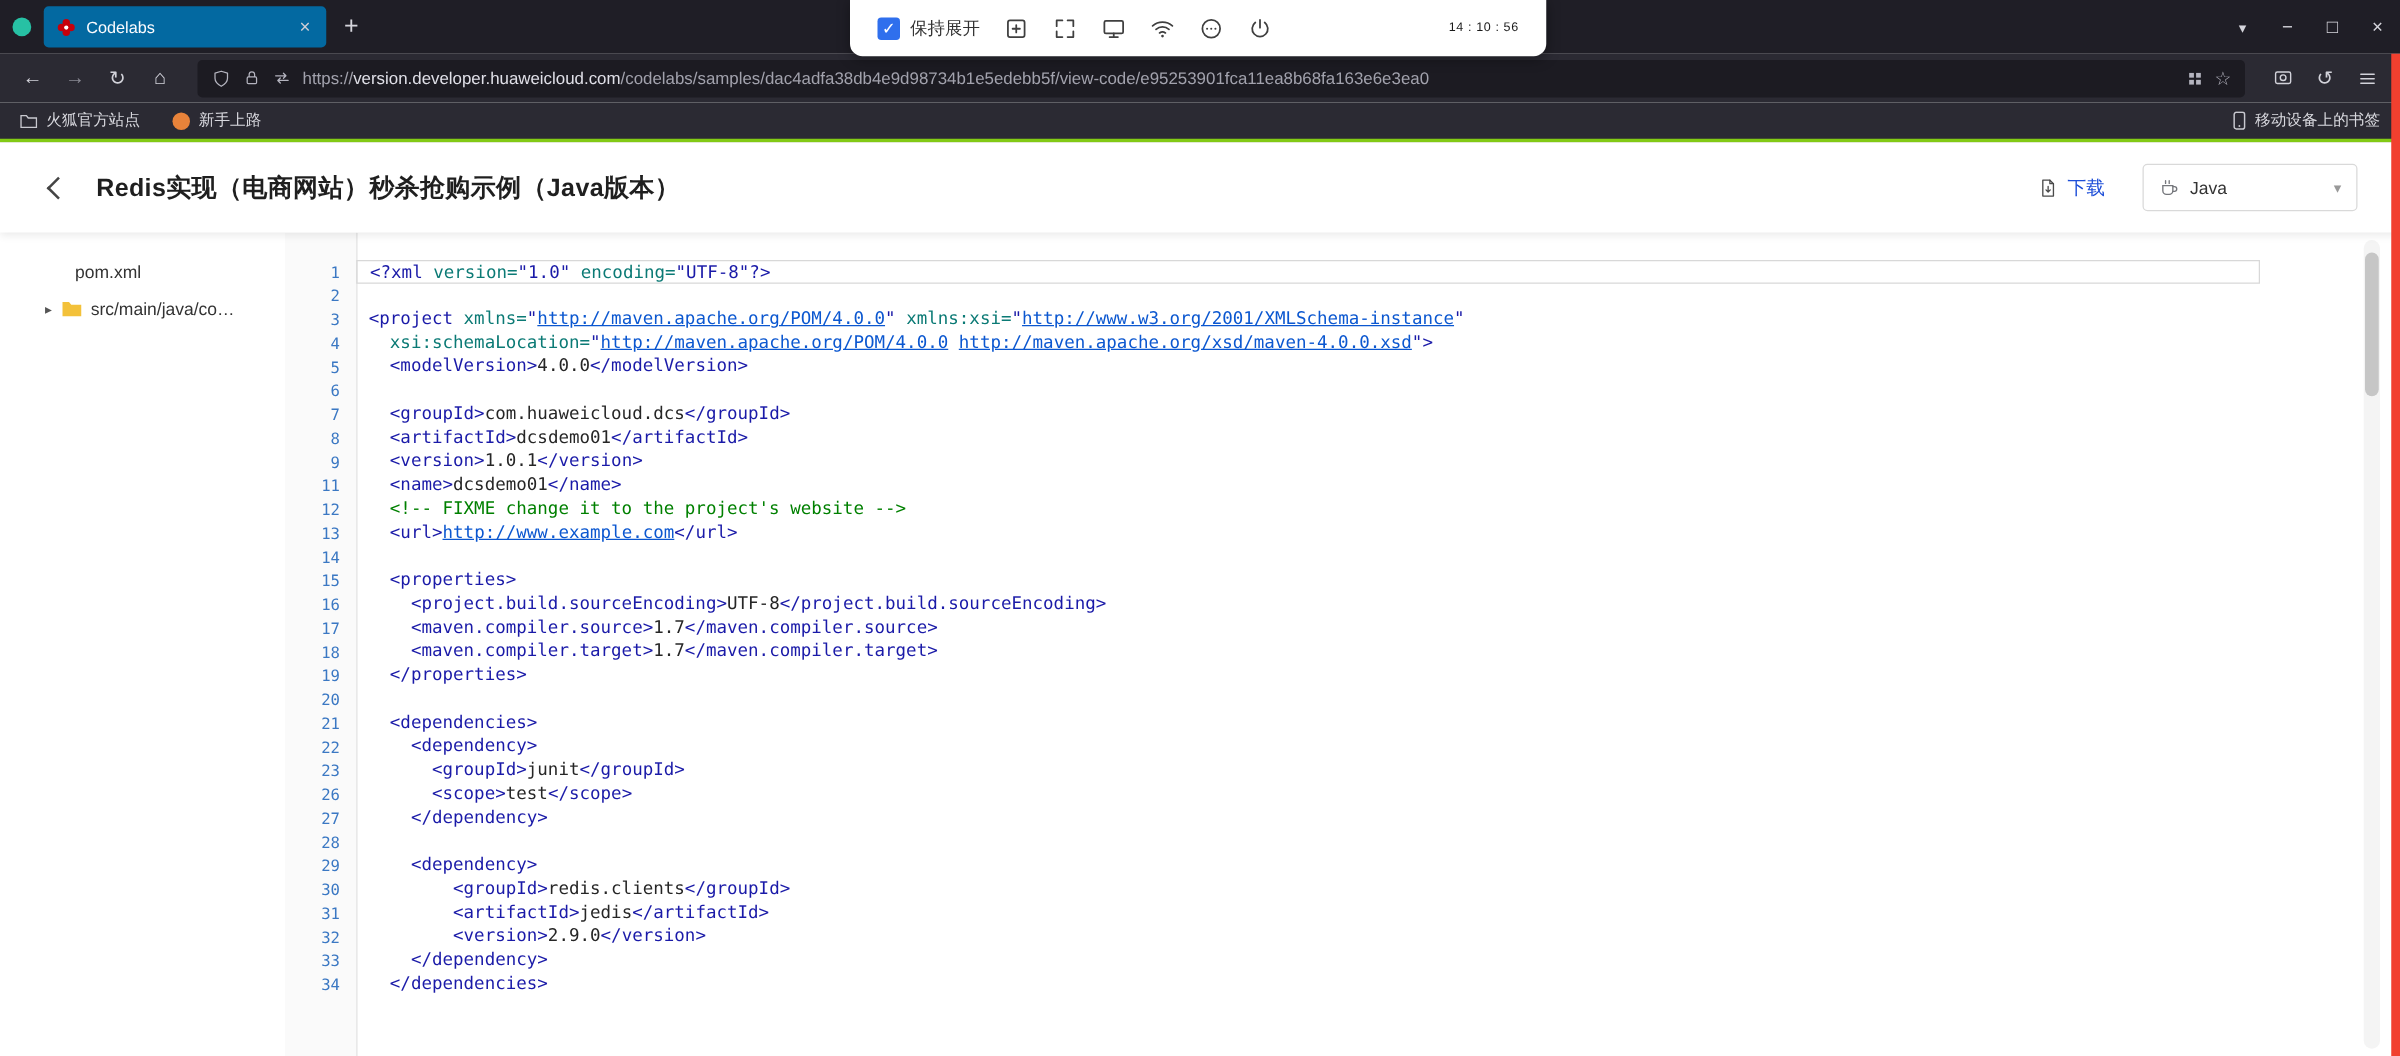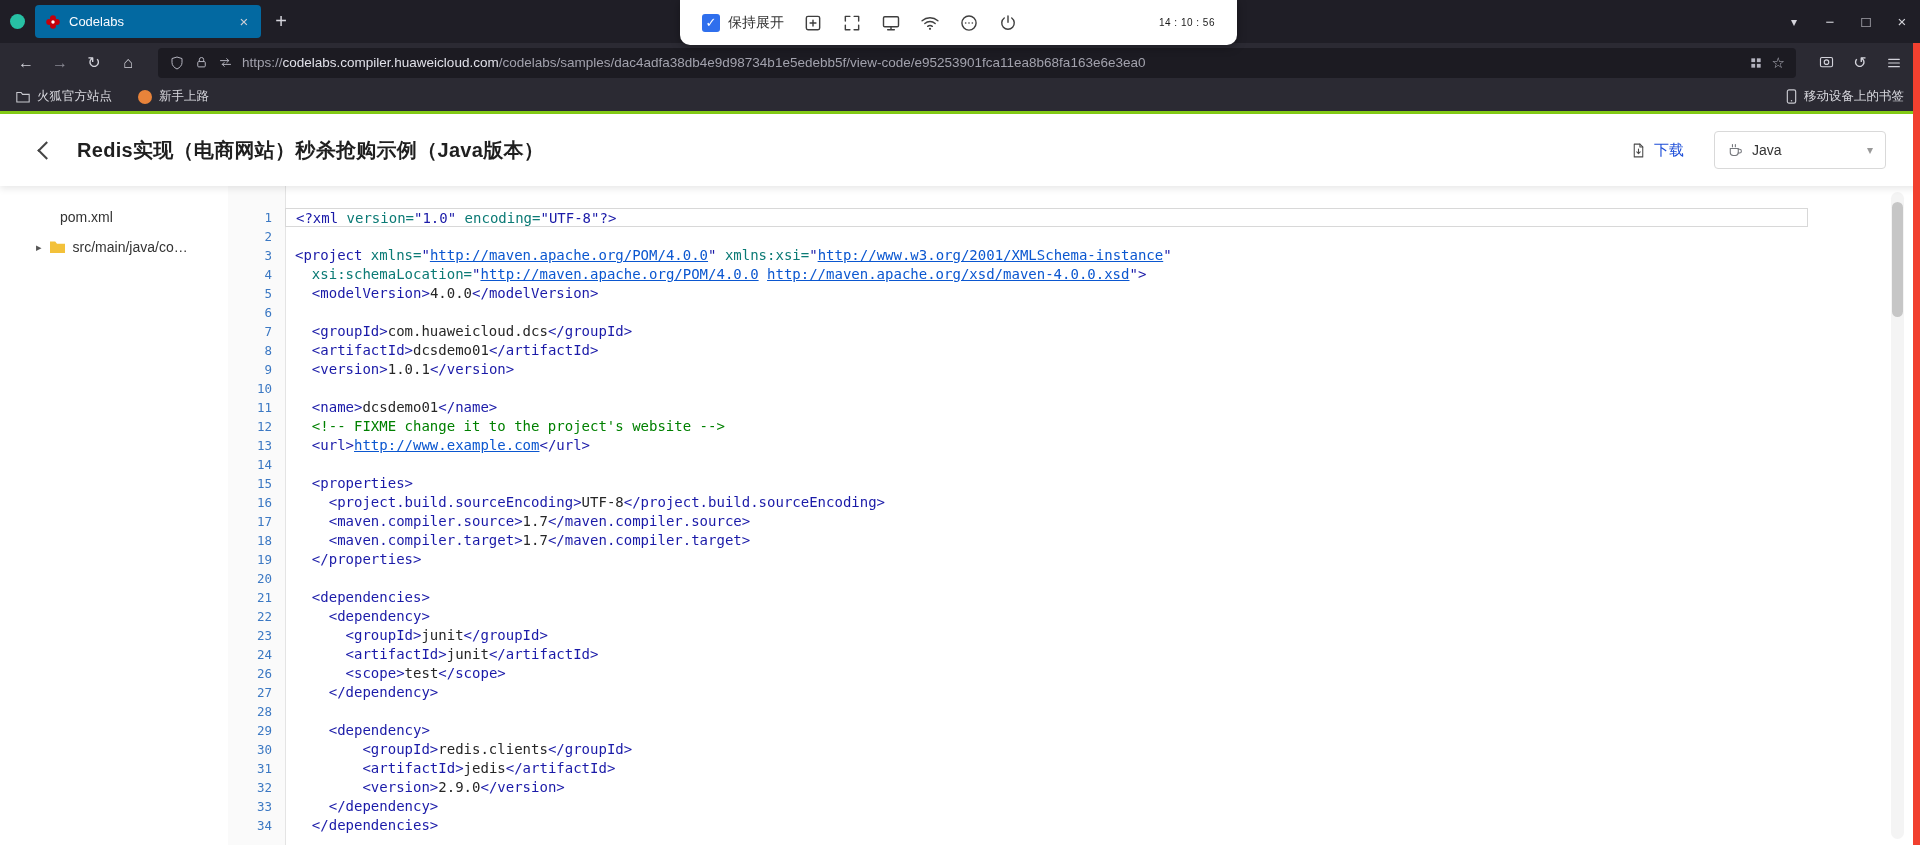--- a/index.html
+++ b/index.html
@@ -176,21 +176,21 @@
           <rect x="6" y="10.5" width="12" height="8.5" rx="1.5"></rect>
             <path d="M8.5 10.5V7.5a3.5 3.5 0 0 1 7 0v3"></path>
         </svg>
       </span>
       <span class="ubicon">
         <svg width="15" height="15" viewBox="0 0 24 24" fill="none" stroke="#b4b4bf" stroke-width="1.6" stroke-linecap="round" stroke-linejoin="round">
           <path d="M4 9h13M14 5.8 17.2 9 14 12.2"></path>
             <path d="M20 15H7M10 11.8 6.8 15 10 18.2"></path>
         </svg>
       </span>
-      <span class="url"><span class="url-dim">https://</span><span class="url-host">codelabs.compiler.huaweicloud.com</span><span class="url-dim">/codelabs/samples/dac4adfa38db4e9d98734b1e5edebb5f/view-code/e95253901fca11ea8b68fa163e6e3ea0</span></span>
+      <span class="url"><span class="url-dim">https://</span><span class="url-host">version.developer.huaweicloud.com</span><span class="url-dim">/codelabs/samples/dac4adfa38db4e9d98734b1e5edebb5f/view-code/e95253901fca11ea8b68fa163e6e3ea0</span></span>
       <span class="ubicon">
         <svg width="14" height="14" viewBox="0 0 24 24" fill="#b4b4bf">
           <rect x="4" y="4" width="6.5" height="6.5"></rect>
             <rect x="13.5" y="4" width="6.5" height="6.5"></rect>
           <rect x="4" y="13.5" width="6.5" height="6.5"></rect>
             <rect x="13.5" y="13.5" width="6.5" height="6.5"></rect>
         </svg>
       </span>
       <span class="ubicon star">☆</span>
     </div>
@@ -311,24 +311,20 @@
             </div>
             <div class="code-row">
               <span class="ln">8</span>
               <span class="lc"><span class="tok-text">  </span><span class="tok-tag">&lt;artifactId&gt;</span><span class="tok-text">dcsdemo01</span><span class="tok-tag">&lt;/artifactId&gt;</span></span>
             </div>
             <div class="code-row">
               <span class="ln">9</span>
               <span class="lc"><span class="tok-text">  </span><span class="tok-tag">&lt;version&gt;</span><span class="tok-text">1.0.1</span><span class="tok-tag">&lt;/version&gt;</span></span>
             </div>
             <div class="code-row">
-              <span class="ln">10</span>
-              <span class="lc"></span>
-            </div>
-            <div class="code-row">
               <span class="ln">11</span>
               <span class="lc"><span class="tok-text">  </span><span class="tok-tag">&lt;name&gt;</span><span class="tok-text">dcsdemo01</span><span class="tok-tag">&lt;/name&gt;</span></span>
             </div>
             <div class="code-row">
               <span class="ln">12</span>
               <span class="lc"><span class="tok-text">  </span><span class="tok-comment">&lt;!-- FIXME change it to the project's website --&gt;</span></span>
             </div>
             <div class="code-row">
               <span class="ln">13</span>
               <span class="lc"><span class="tok-text">  </span><span class="tok-tag">&lt;url&gt;</span><span class="tok-link">http://www.example.com</span><span class="tok-tag">&lt;/url&gt;</span></span>
@@ -365,24 +361,20 @@
               <span class="ln">21</span>
               <span class="lc"><span class="tok-text">  </span><span class="tok-tag">&lt;dependencies&gt;</span></span>
             </div>
             <div class="code-row">
               <span class="ln">22</span>
               <span class="lc"><span class="tok-text">    </span><span class="tok-tag">&lt;dependency&gt;</span></span>
             </div>
             <div class="code-row">
               <span class="ln">23</span>
               <span class="lc"><span class="tok-text">      </span><span class="tok-tag">&lt;groupId&gt;</span><span class="tok-text">junit</span><span class="tok-tag">&lt;/groupId&gt;</span></span>
-            </div>
-            <div class="code-row">
-              <span class="ln">24</span>
-              <span class="lc"><span class="tok-text">      </span><span class="tok-tag">&lt;artifactId&gt;</span><span class="tok-text">junit</span><span class="tok-tag">&lt;/artifactId&gt;</span></span>
             </div>
             <div class="code-row">
               <span class="ln">26</span>
               <span class="lc"><span class="tok-text">      </span><span class="tok-tag">&lt;scope&gt;</span><span class="tok-text">test</span><span class="tok-tag">&lt;/scope&gt;</span></span>
             </div>
             <div class="code-row">
               <span class="ln">27</span>
               <span class="lc"><span class="tok-text">    </span><span class="tok-tag">&lt;/dependency&gt;</span></span>
             </div>
             <div class="code-row">

